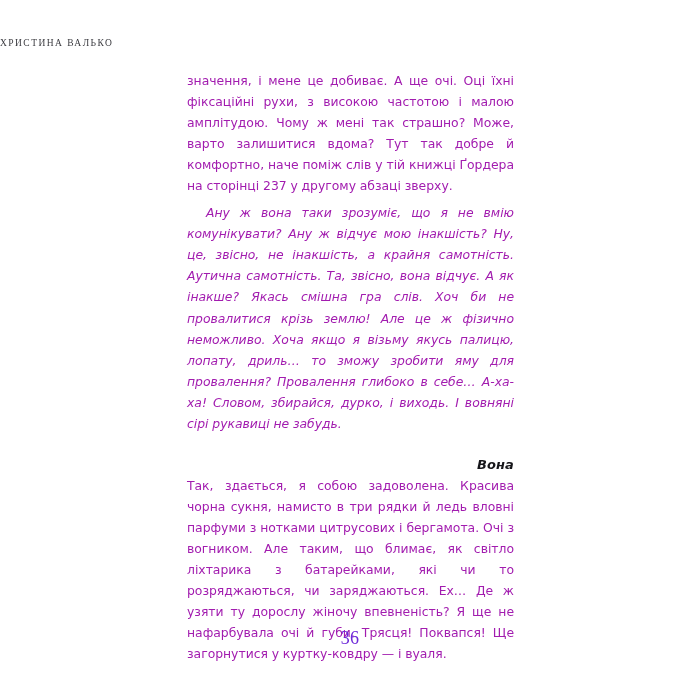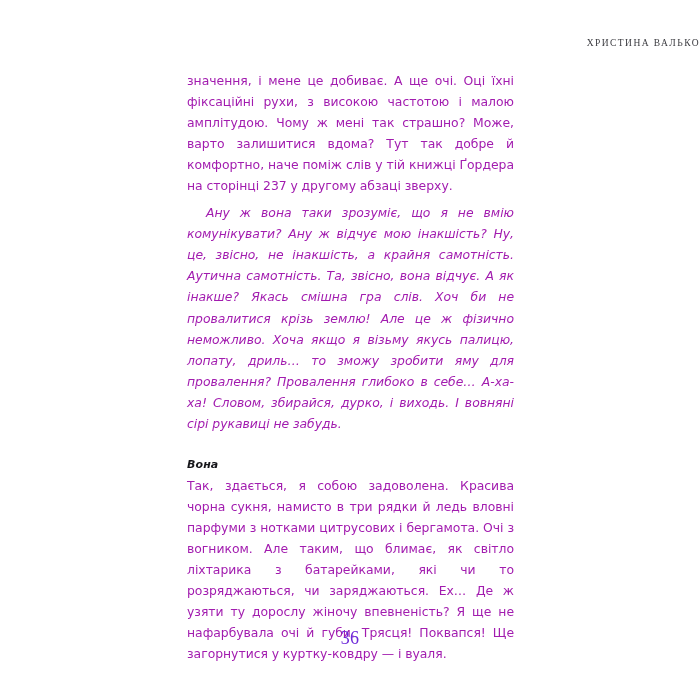--- a/index.html
+++ b/index.html
@@ -21,21 +21,21 @@
     background: #ffffff;
     box-sizing: border-box;
   }
 
   
   .running-head {
     position: absolute;
     top: 38px;
     left: 0;
     width: 700px;
-    text-align: right;
+    text-align: left;
     font-family: "Liberation Serif", serif;
     font-size: 9.5px;
     letter-spacing: 1.45px;
     color: #3a3a3f;
     text-transform: uppercase;
     white-space: nowrap;
   }
 
   
   .text-block {
@@ -62,26 +62,27 @@
   }
   .para + .para {
     margin-top: 6px;
     font-style: italic;
   }
 
   .section-heading {
     margin: 0;
     padding-top: 20px;
     font-family: "DejaVu Sans", sans-serif;
-    font-size: 11px;
+    font-size: 13px;
     line-height: 21.05px;
     font-weight: bold;
     font-style: italic;
     color: #16161a;
     letter-spacing: 0.1px;
+    text-align: right;
   }
 
   
   .folio {
     position: absolute;
     top: 628px;
     left: 0;
     width: 700px;
     text-align: center;
     font-family: "Liberation Serif", serif;

